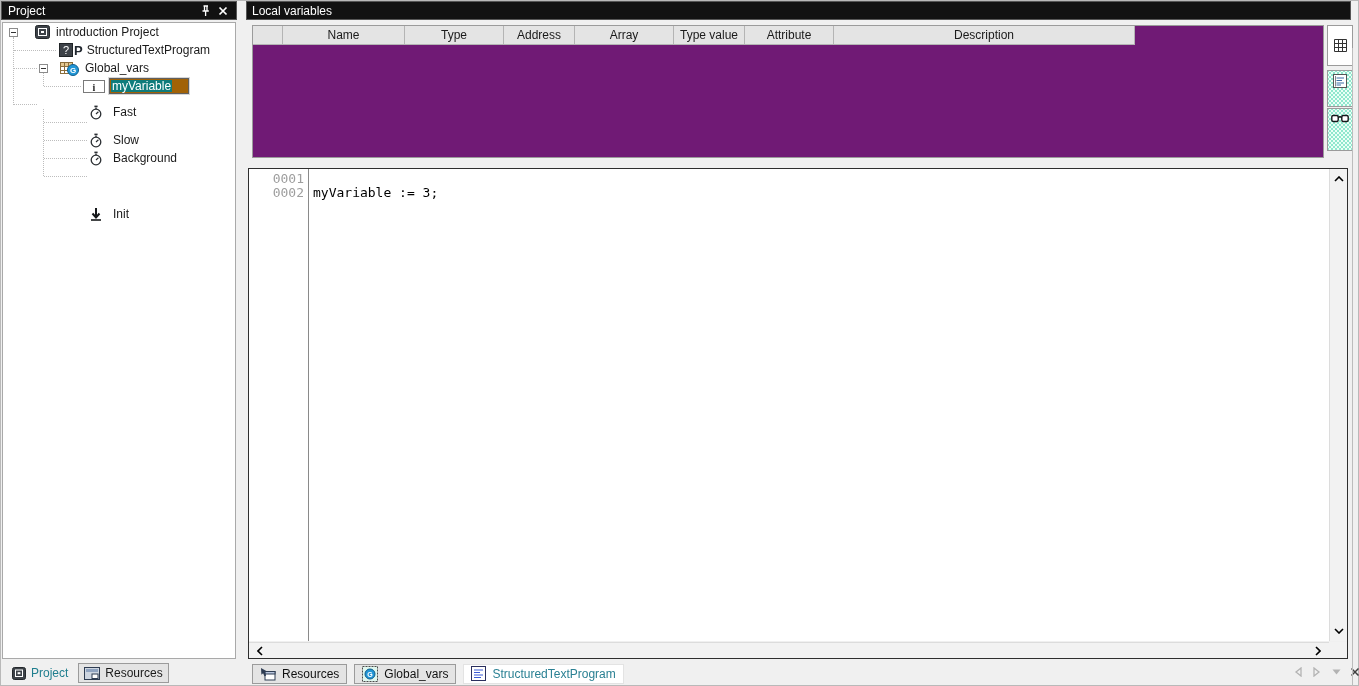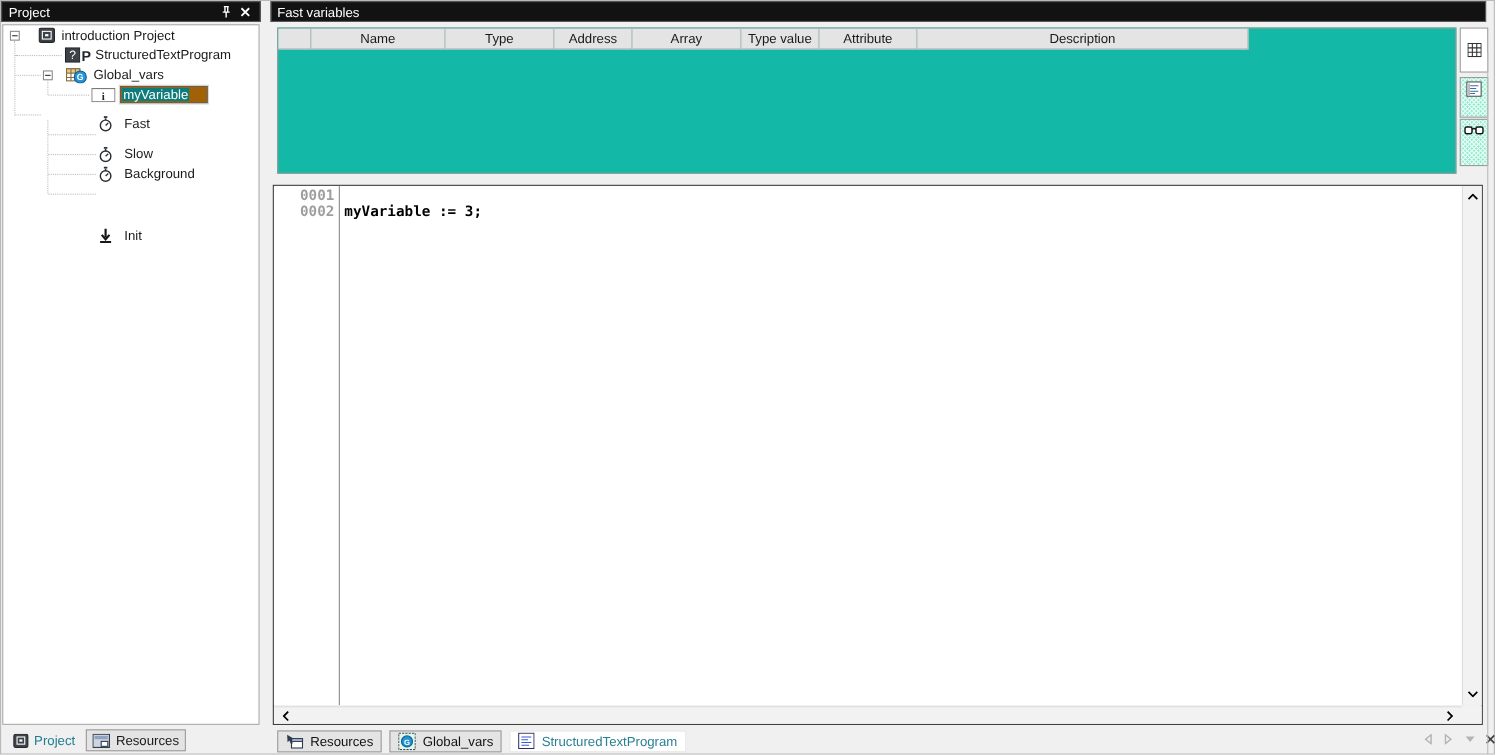--- a/index.html
+++ b/index.html
@@ -67,21 +67,21 @@
   
   .main-title {
     position: absolute; left: 246px; top: 1px; width: 1105px; height: 19px;
     background: #121212; color: #fff;
     display: flex; align-items: center; padding: 0 5px;
     border: 1px solid #565656;
   }
 
   .var-panel {
     position: absolute; left: 252px; top: 25px; width: 1072px; height: 133px;
-    background: #14b8a6; border: 1px solid #9b9b9b;
+    background: #701a75; border: 1px solid #9b9b9b;
   }
   .var-head { display: flex; height: 19px; }
   .vcell {
     background: #e4e4e4; border-right: 1px solid #b4b4b4;
     border-bottom: 1px solid #b4b4b4;
     display: flex; align-items: center; justify-content: center;
     overflow: hidden; flex: 0 0 auto;
   }
   .vcell.first { border-left: none; }
 
@@ -96,21 +96,21 @@
                       radial-gradient(#8fe7cd 30%, transparent 31%);
     background-size: 4px 4px; background-position: 0 0, 2px 2px;
   }
   #btn-grid   { height: 41px; align-items: center; }
   #btn-doc    { height: 37px; margin-top: 4px; padding-top: 2px; }
   #btn-find   { height: 43px; margin-top: 1px; padding-top: 4px; }
 
   
   .editor {
     position: absolute; left: 248px; top: 168px; width: 1100px; height: 491px;
-    border: 1px solid #2e2e2e; background: #f0f0f0; font-weight: bold;
+    border: 1px solid #2e2e2e; background: #f0f0f0;
   }
   .ed-content { position: absolute; left: 0; top: 0; width: 1080px; height: 472px;
     background: #fff; }
   .gutter {
     position: absolute; left: 0; top: 0; width: 60px; height: 472px;
     border-right: 1px solid #8a8a8a; padding: 3px 4px 0 0; text-align: right;
     font-family: "DejaVu Sans Mono", monospace; font-size: 13px; color: #9e9e9e;
   }
   .ln { height: 14px; line-height: 14px; }
   .code-area {
@@ -299,21 +299,21 @@
           <rect x="0.5" y="0.5" width="15" height="12" fill="#cdd5e0" stroke="#2e3c52"></rect>
           <rect x="2" y="2" width="12" height="3" fill="#8fa3c0"></rect>
           <rect x="8" y="7" width="6" height="4.5" fill="#fff" stroke="#2e3c52"></rect>
         </svg>
     </span>
     <span>Resources</span>
   </span>
 </div>
 
 <div class="main-title">
-  <span>Fast variables</span>
+  <span>Local variables</span>
 </div>
 
 <div class="var-panel">
   <div class="var-head">
     <div class="vcell first" style="width:30px;"></div>
     <div class="vcell" style="width:122px;">Name</div>
     <div class="vcell" style="width:99px;">Type</div>
     <div class="vcell" style="width:71px;">Address</div>
     <div class="vcell" style="width:99px;">Array</div>
     <div class="vcell" style="width:71px;">Type value</div>

